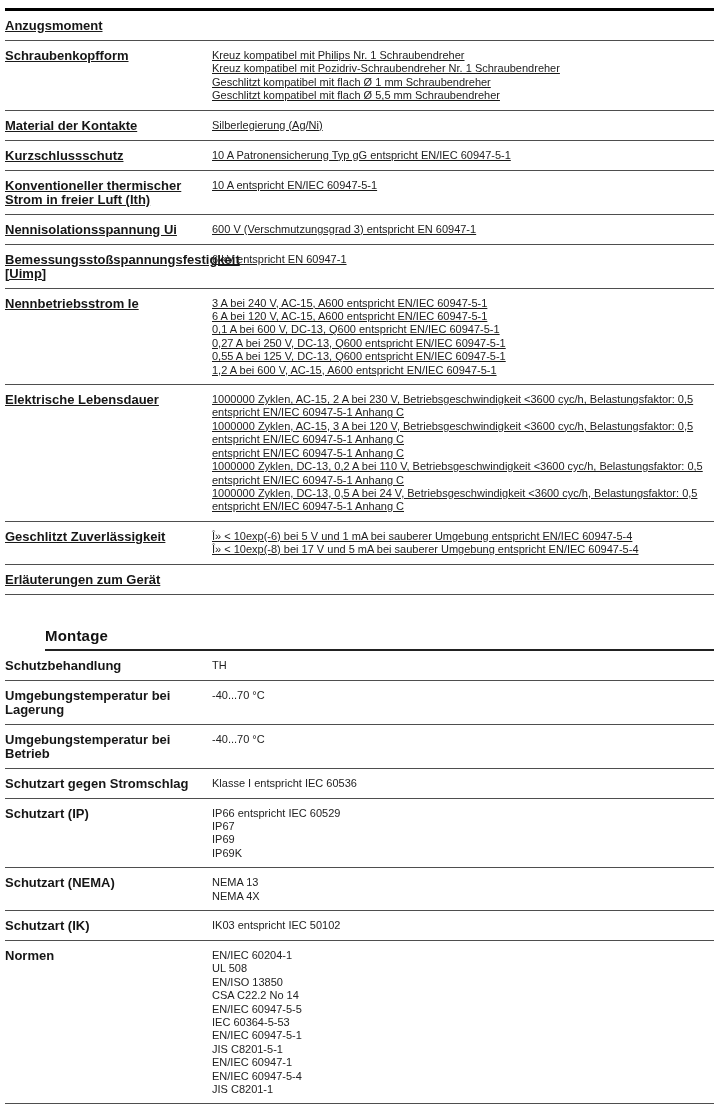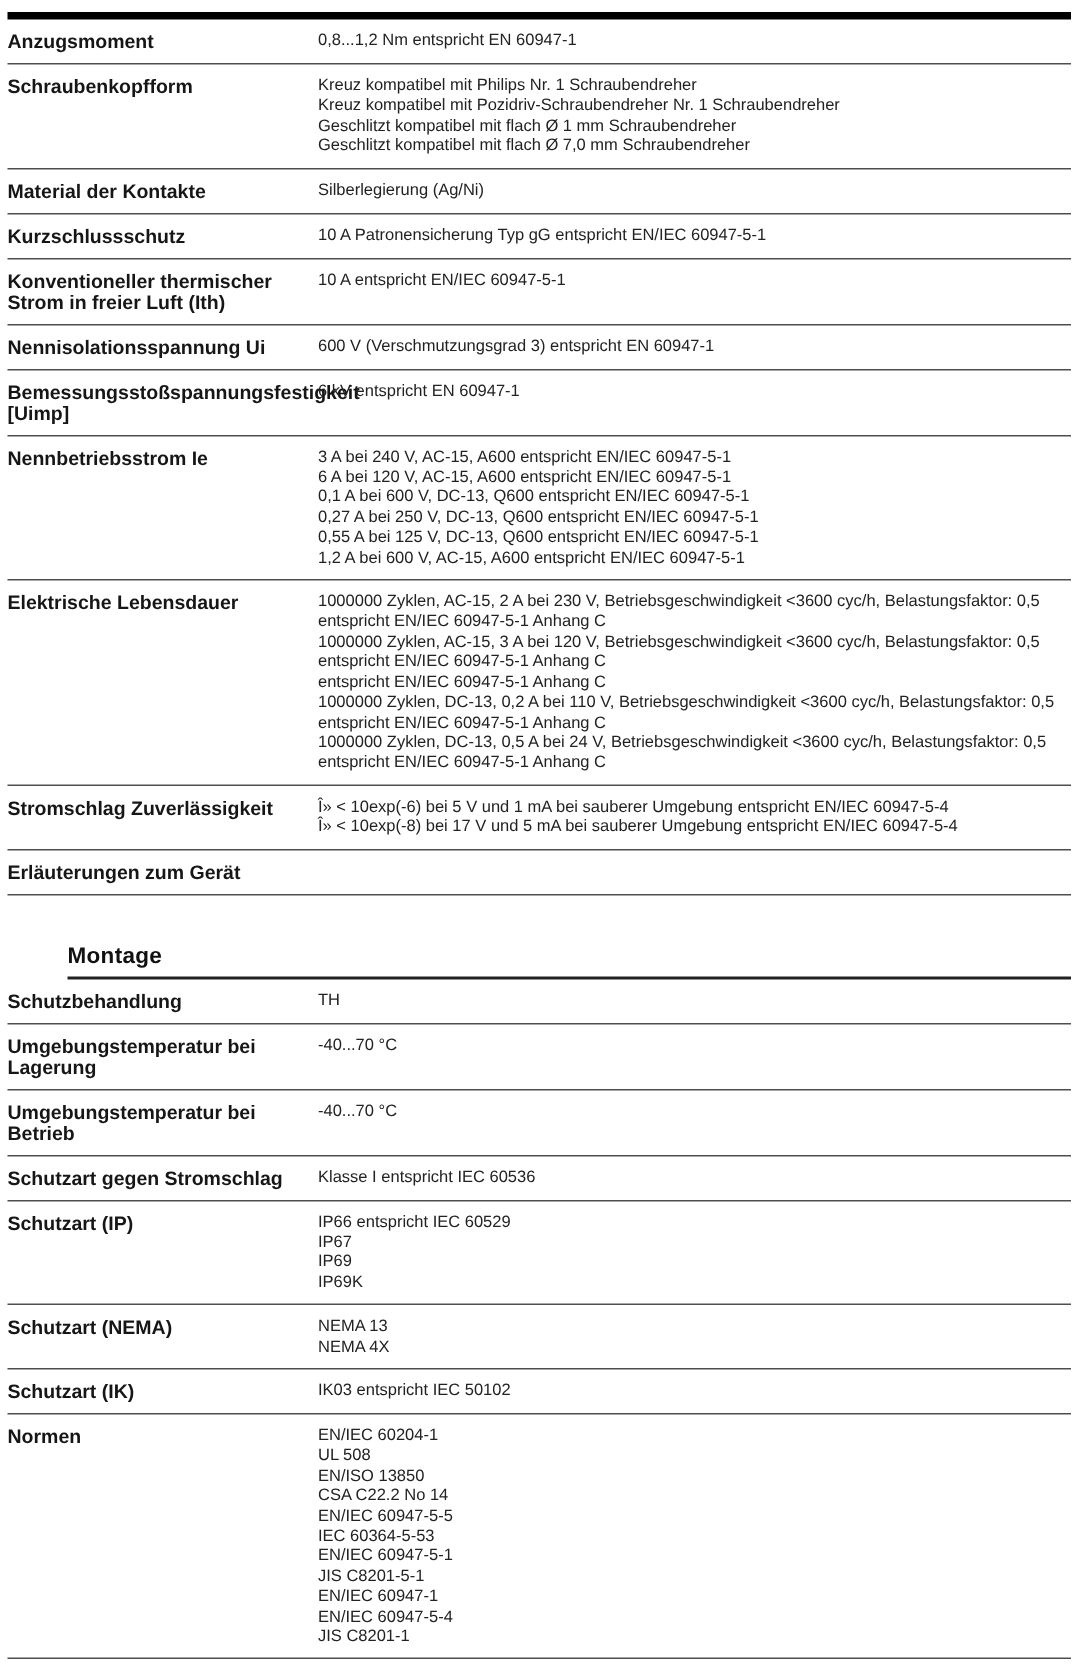--- a/index.html
+++ b/index.html
@@ -6,21 +6,21 @@
   html, body {
     width: 720px;
     background: #ffffff;
     font-family: "Liberation Sans", "DejaVu Sans", sans-serif;
     color: #1a1a1a;
   }
   body { height: 1120px; overflow: hidden; }
   .doc { padding: 8px 6px 0 5px; }
 
   .spec-section { }
-  .spec-section.bordered-top { border-top: 5px solid #000000; }
+  .spec-section.bordered-top { border-top: 3px solid #000000; text-decoration: underline; }
 
   .section-heading {
     font-size: 15px;
     font-weight: bold;
     color: #111111;
     margin-top: 30px;
     padding: 2px 0 5px 0;
     border-bottom: 2px solid #222222;
     letter-spacing: 0.2px;
     margin-left: 40px;
@@ -55,31 +55,28 @@
   }
   .spec-value-line { white-space: nowrap; overflow: visible; }
 </style>
 </head>
 <body>
 
 <div class="doc" id="doc">
     <div class="spec-section bordered-top">
       <div class="spec-row">
         <div class="spec-label">Anzugsmoment</div>
-        <div class="spec-values">
-          <div class="spec-value-line">0,8...1,2 Nm entspricht EN 60947-1</div>
-        </div>
       </div>
       <div class="spec-row">
         <div class="spec-label">Schraubenkopfform</div>
         <div class="spec-values">
           <div class="spec-value-line">Kreuz kompatibel mit Philips Nr. 1 Schraubendreher</div>
           <div class="spec-value-line">Kreuz kompatibel mit Pozidriv-Schraubendreher Nr. 1 Schraubendreher</div>
           <div class="spec-value-line">Geschlitzt kompatibel mit flach Ø 1 mm Schraubendreher</div>
-          <div class="spec-value-line">Geschlitzt kompatibel mit flach Ø 7,0 mm Schraubendreher</div>
+          <div class="spec-value-line">Geschlitzt kompatibel mit flach Ø 5,5 mm Schraubendreher</div>
         </div>
       </div>
       <div class="spec-row">
         <div class="spec-label">Material der Kontakte</div>
         <div class="spec-values">
           <div class="spec-value-line">Silberlegierung (Ag/Ni)</div>
         </div>
       </div>
       <div class="spec-row">
         <div class="spec-label">Kurzschlussschutz</div>
@@ -124,21 +121,21 @@
           <div class="spec-value-line">1000000 Zyklen, AC-15, 3 A bei 120 V, Betriebsgeschwindigkeit &lt;3600 cyc/h, Belastungsfaktor: 0,5</div>
           <div class="spec-value-line">entspricht EN/IEC 60947-5-1 Anhang C</div>
           <div class="spec-value-line">entspricht EN/IEC 60947-5-1 Anhang C</div>
           <div class="spec-value-line">1000000 Zyklen, DC-13, 0,2 A bei 110 V, Betriebsgeschwindigkeit &lt;3600 cyc/h, Belastungsfaktor: 0,5</div>
           <div class="spec-value-line">entspricht EN/IEC 60947-5-1 Anhang C</div>
           <div class="spec-value-line">1000000 Zyklen, DC-13, 0,5 A bei 24 V, Betriebsgeschwindigkeit &lt;3600 cyc/h, Belastungsfaktor: 0,5</div>
           <div class="spec-value-line">entspricht EN/IEC 60947-5-1 Anhang C</div>
         </div>
       </div>
       <div class="spec-row">
-        <div class="spec-label">Stromschlag Zuverlässigkeit</div>
+        <div class="spec-label">Geschlitzt Zuverlässigkeit</div>
         <div class="spec-values">
           <div class="spec-value-line">Î» &lt; 10exp(-6) bei 5 V und 1 mA bei sauberer Umgebung entspricht EN/IEC 60947-5-4</div>
           <div class="spec-value-line">Î» &lt; 10exp(-8) bei 17 V und 5 mA bei sauberer Umgebung entspricht EN/IEC 60947-5-4</div>
         </div>
       </div>
       <div class="spec-row">
         <div class="spec-label">Erläuterungen zum Gerät</div>
       </div>
     </div>
     <div class="spec-section">

